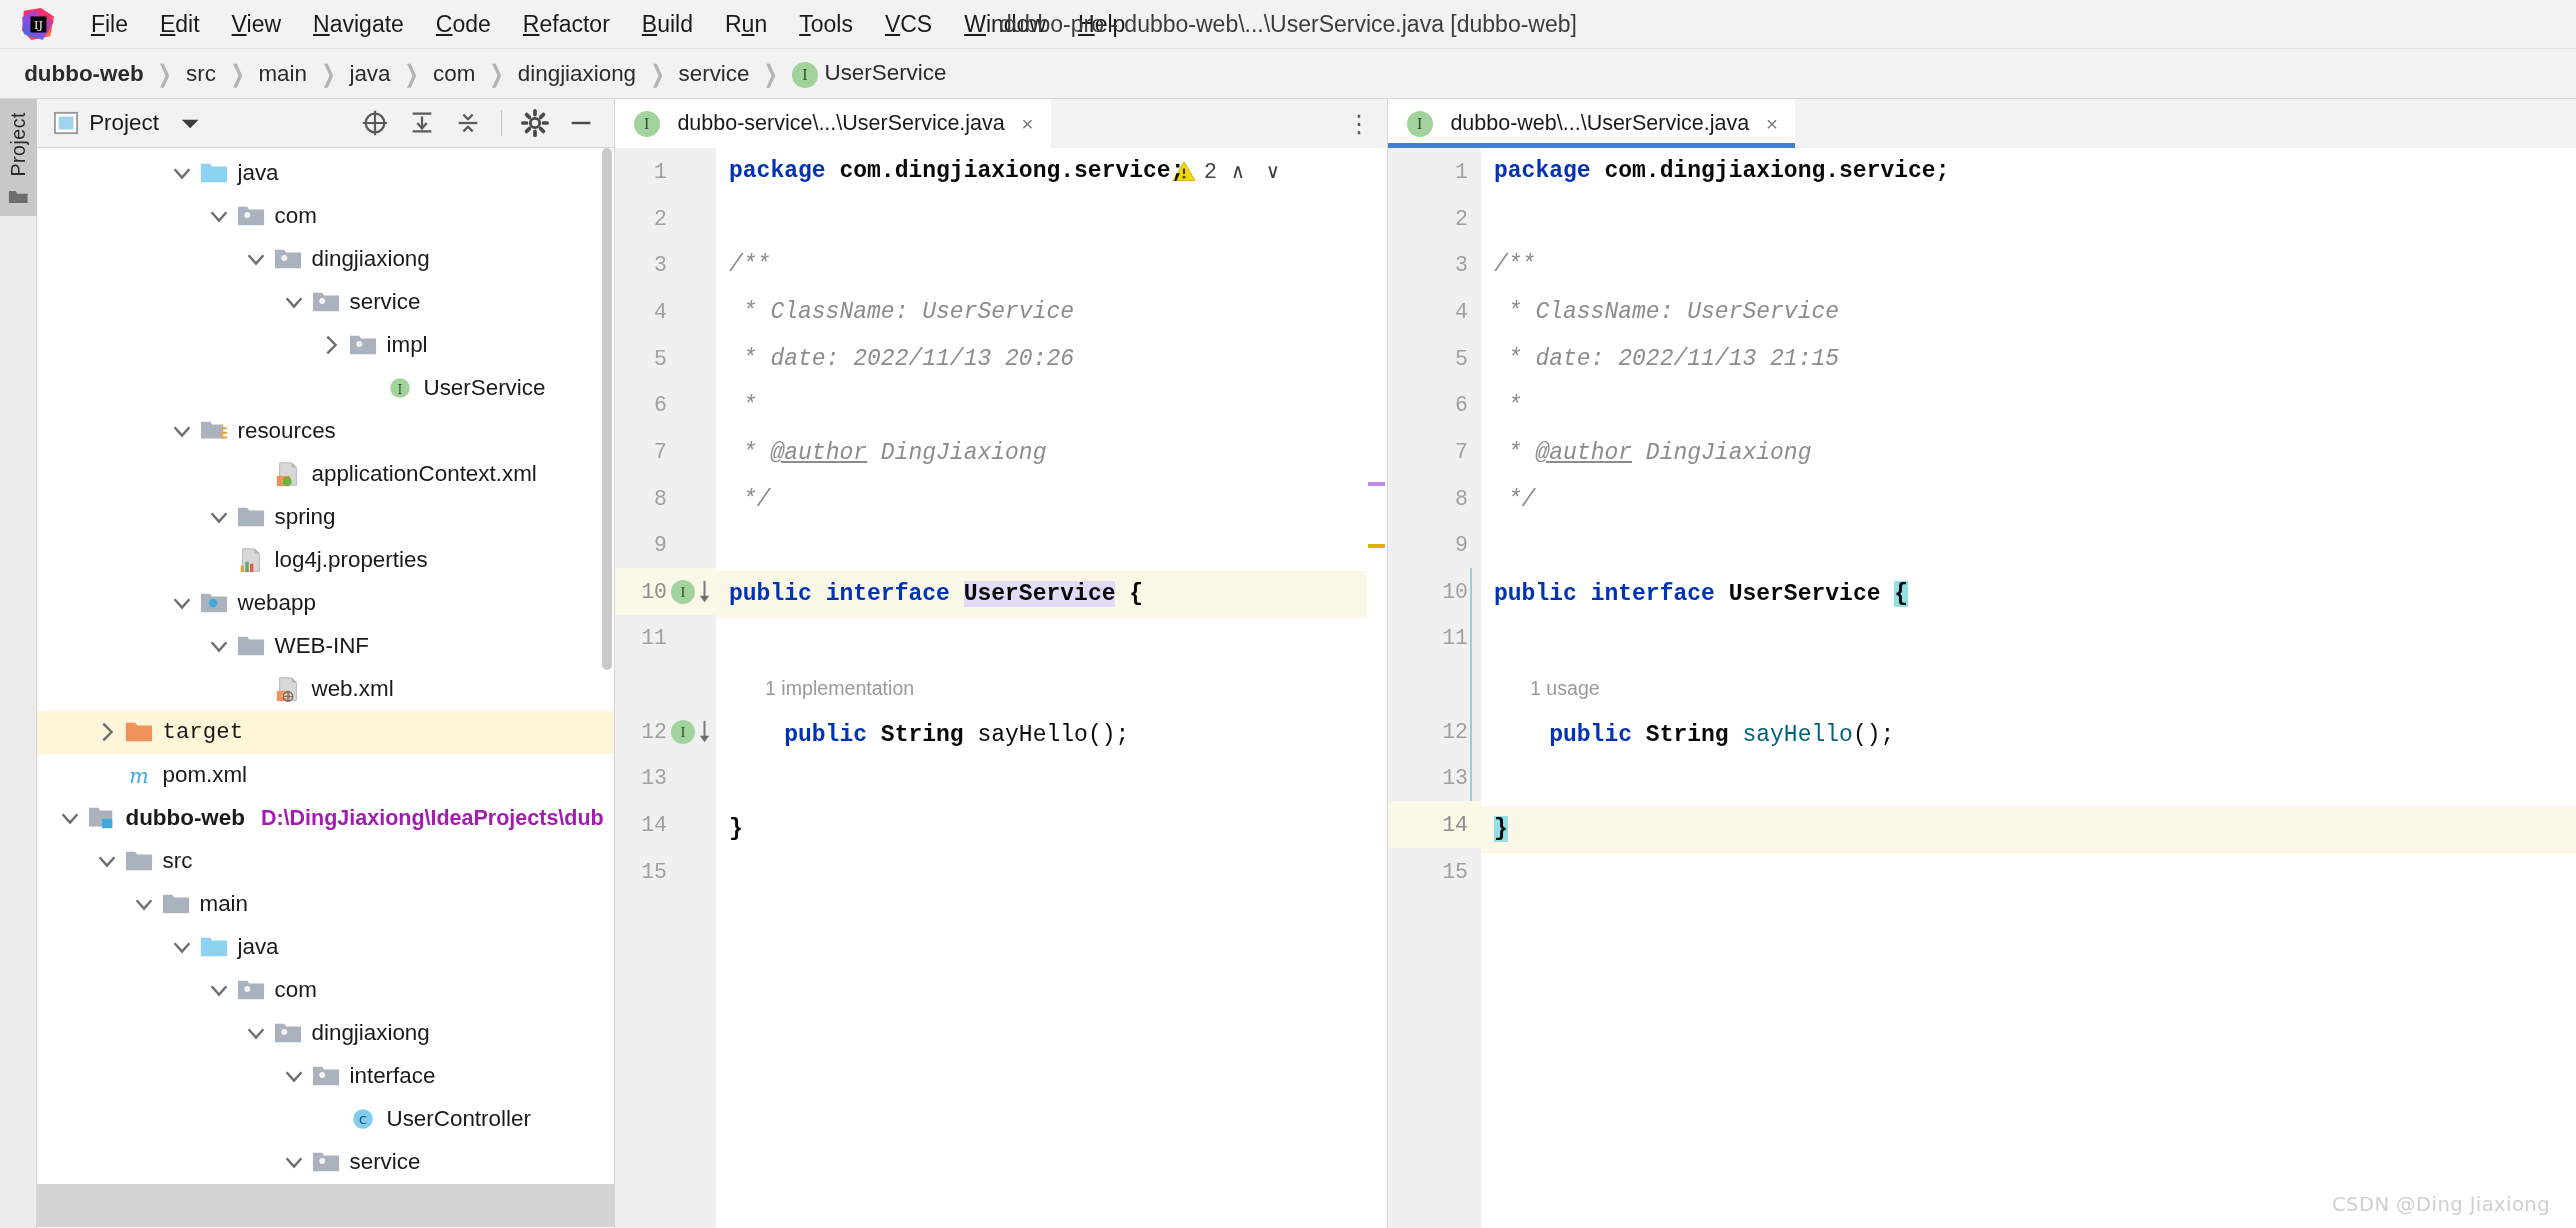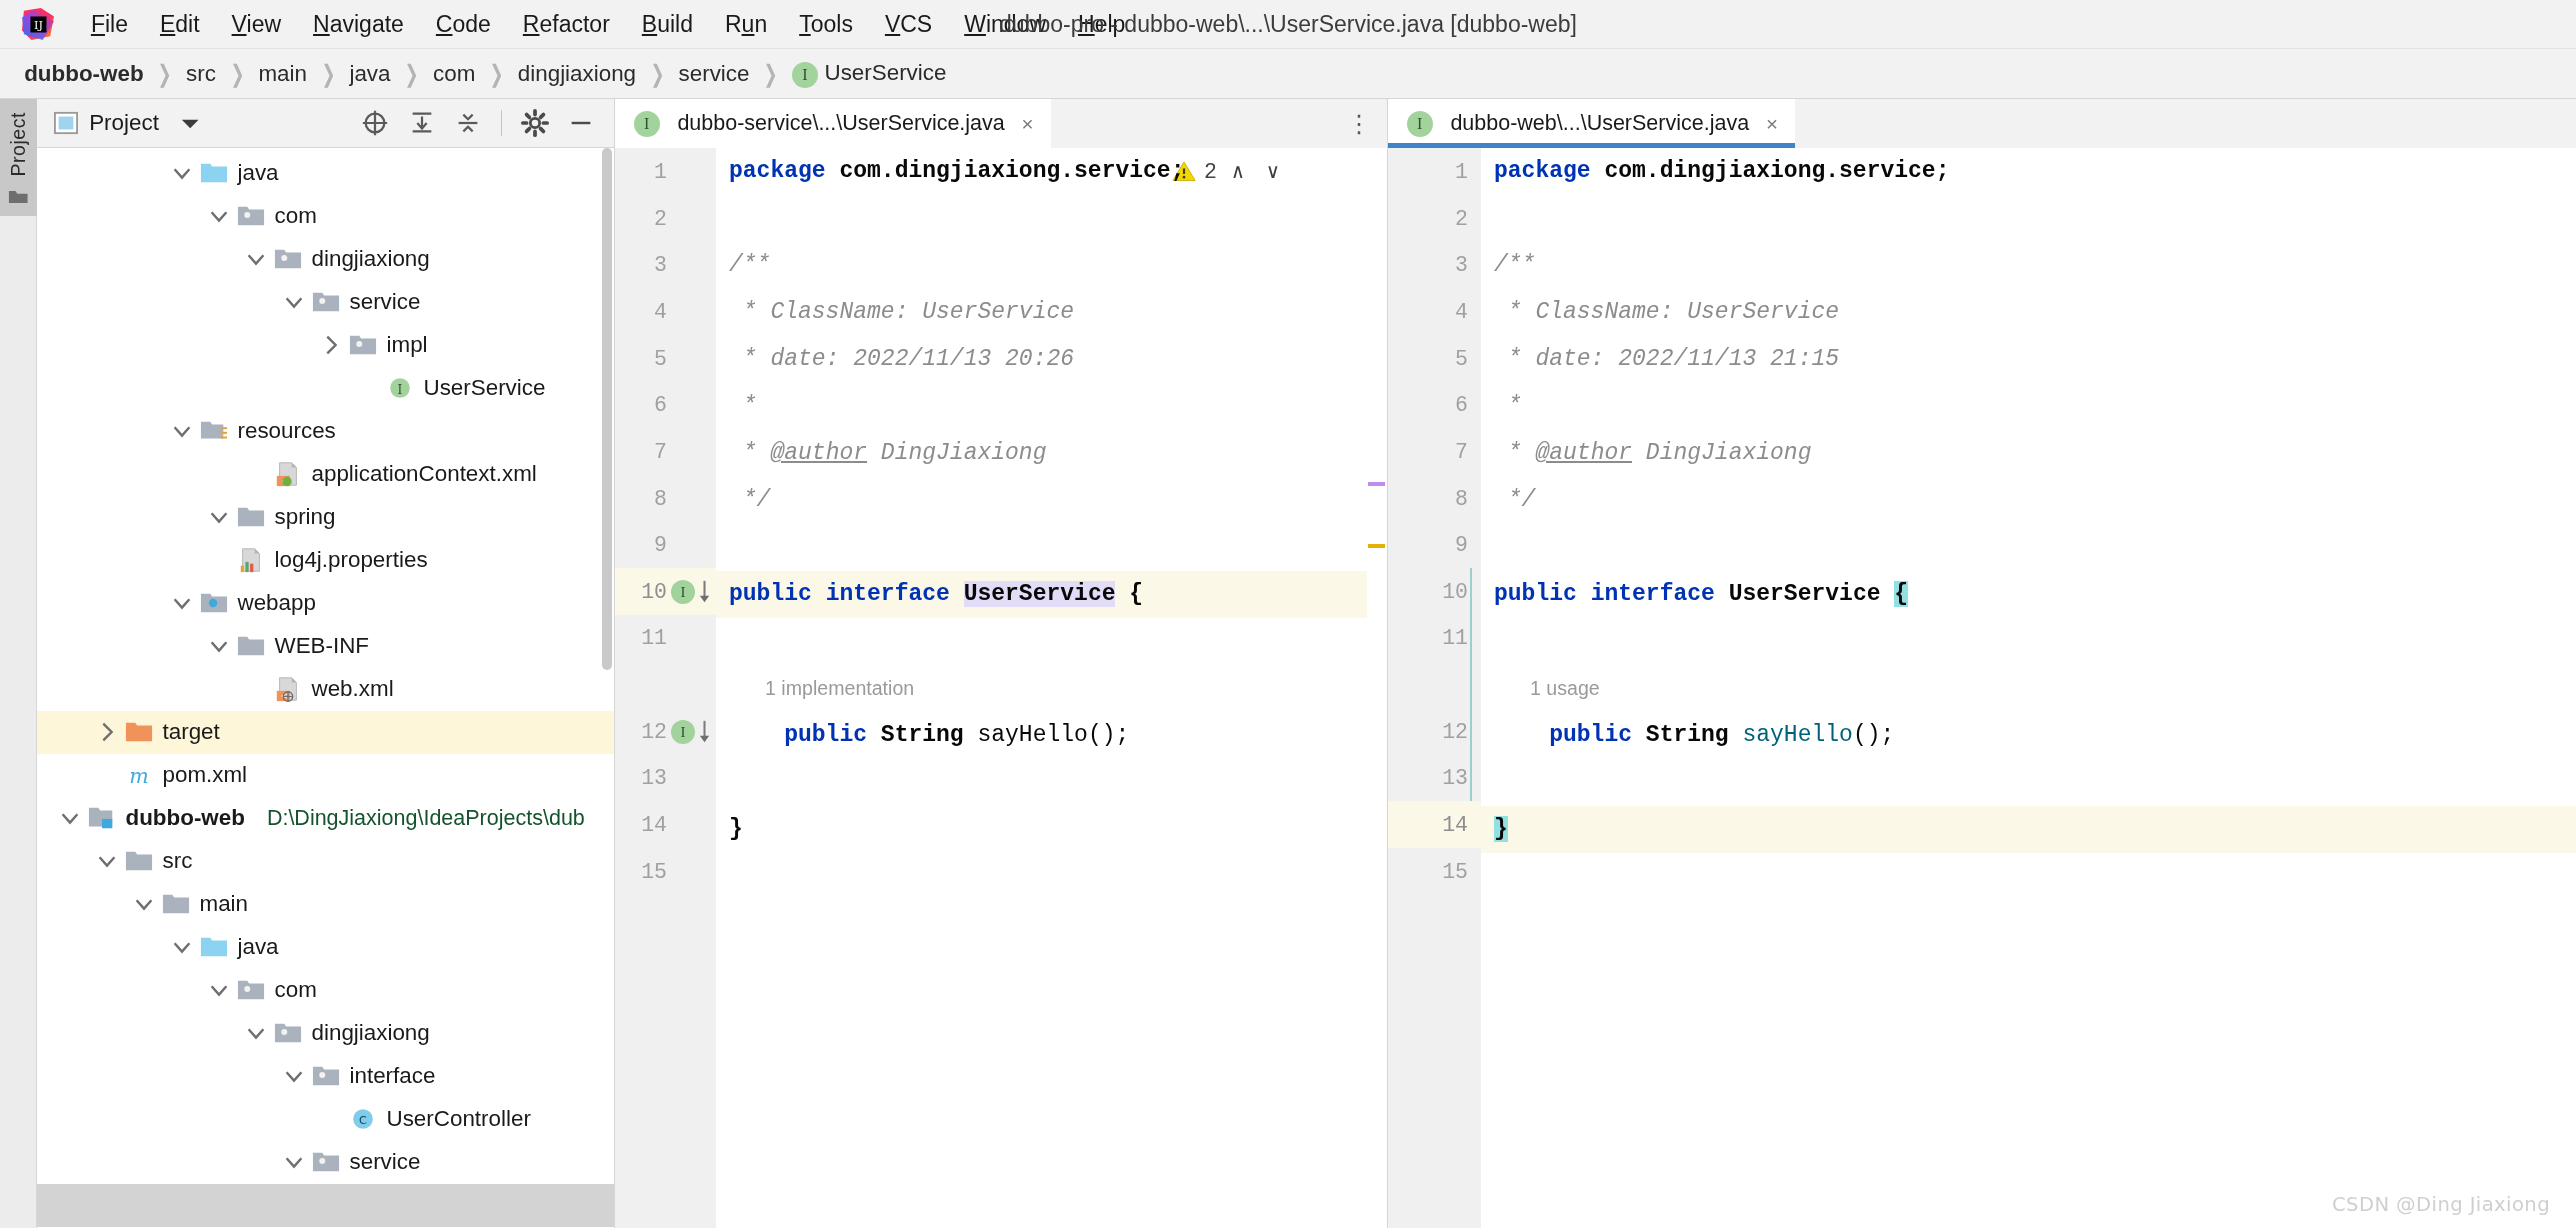--- a/index.html
+++ b/index.html
@@ -74,26 +74,26 @@
   .panel-header-icons { margin-left: auto; display: flex; align-items: center; gap: 3.7px; }
   .hdr-btn { width: 43px; height: 37px; display: flex; align-items: center; justify-content: center; }
   .hdr-sep { width: 0.9px; height: 26px; background: #c5c5c5; margin: 0 7.5px; }
 
   .tree { flex: 1 1 auto; overflow: hidden; position: relative; background: #fff; padding-top: 3.7px; }
   .tree-row {
     height: 43px; display: flex; align-items: center; font-size: 22.4px; color: #1a1a1a;
     white-space: nowrap; padding-right: 5.6px;
   }
   .tree-row.sel { background: #d3d3d3; }
-  .tree-row.hl  { background: #fdf6d8; }
+  .tree-row.hl  { background: #fdf6d8; font-family: Liberation Mono, monospace; }
   .tree-row.bold .lbl { font-weight: bold; }
   .chev { width: 32px; flex: 0 0 32px; display: flex; align-items: center; justify-content: center; }
   .ic { width: 32px; flex: 0 0 32px; display: flex; align-items: center; justify-content: center; margin-right: 7.5px; }
   .lbl { }
-  .path-hint { color: #14532d; font-size: 21.5px; margin-left: 22px; }
+  .path-hint { color: #a21caf; font-size: 21.5px; margin-left: 16px; font-weight: bold; }
 
   .tree-scroll { position: absolute; right: 1.9px; top: 0; width: 10.3px; background: transparent; }
   .tree-scroll i { position: absolute; right: 0; width: 10.3px; background: #c9c9c9; border-radius: 5.6px; display: block; }
 
   
   .editors { flex: 1 1 auto; display: flex; min-width: 0; }
   .editor { display: flex; flex-direction: column; min-width: 0; background: #ffffff; }
   .editor.left  { width: 773px; flex: 0 0 773px; border-right: 0.9px solid #d6d6d6; }
   .editor.right { flex: 1 1 auto; }
 

